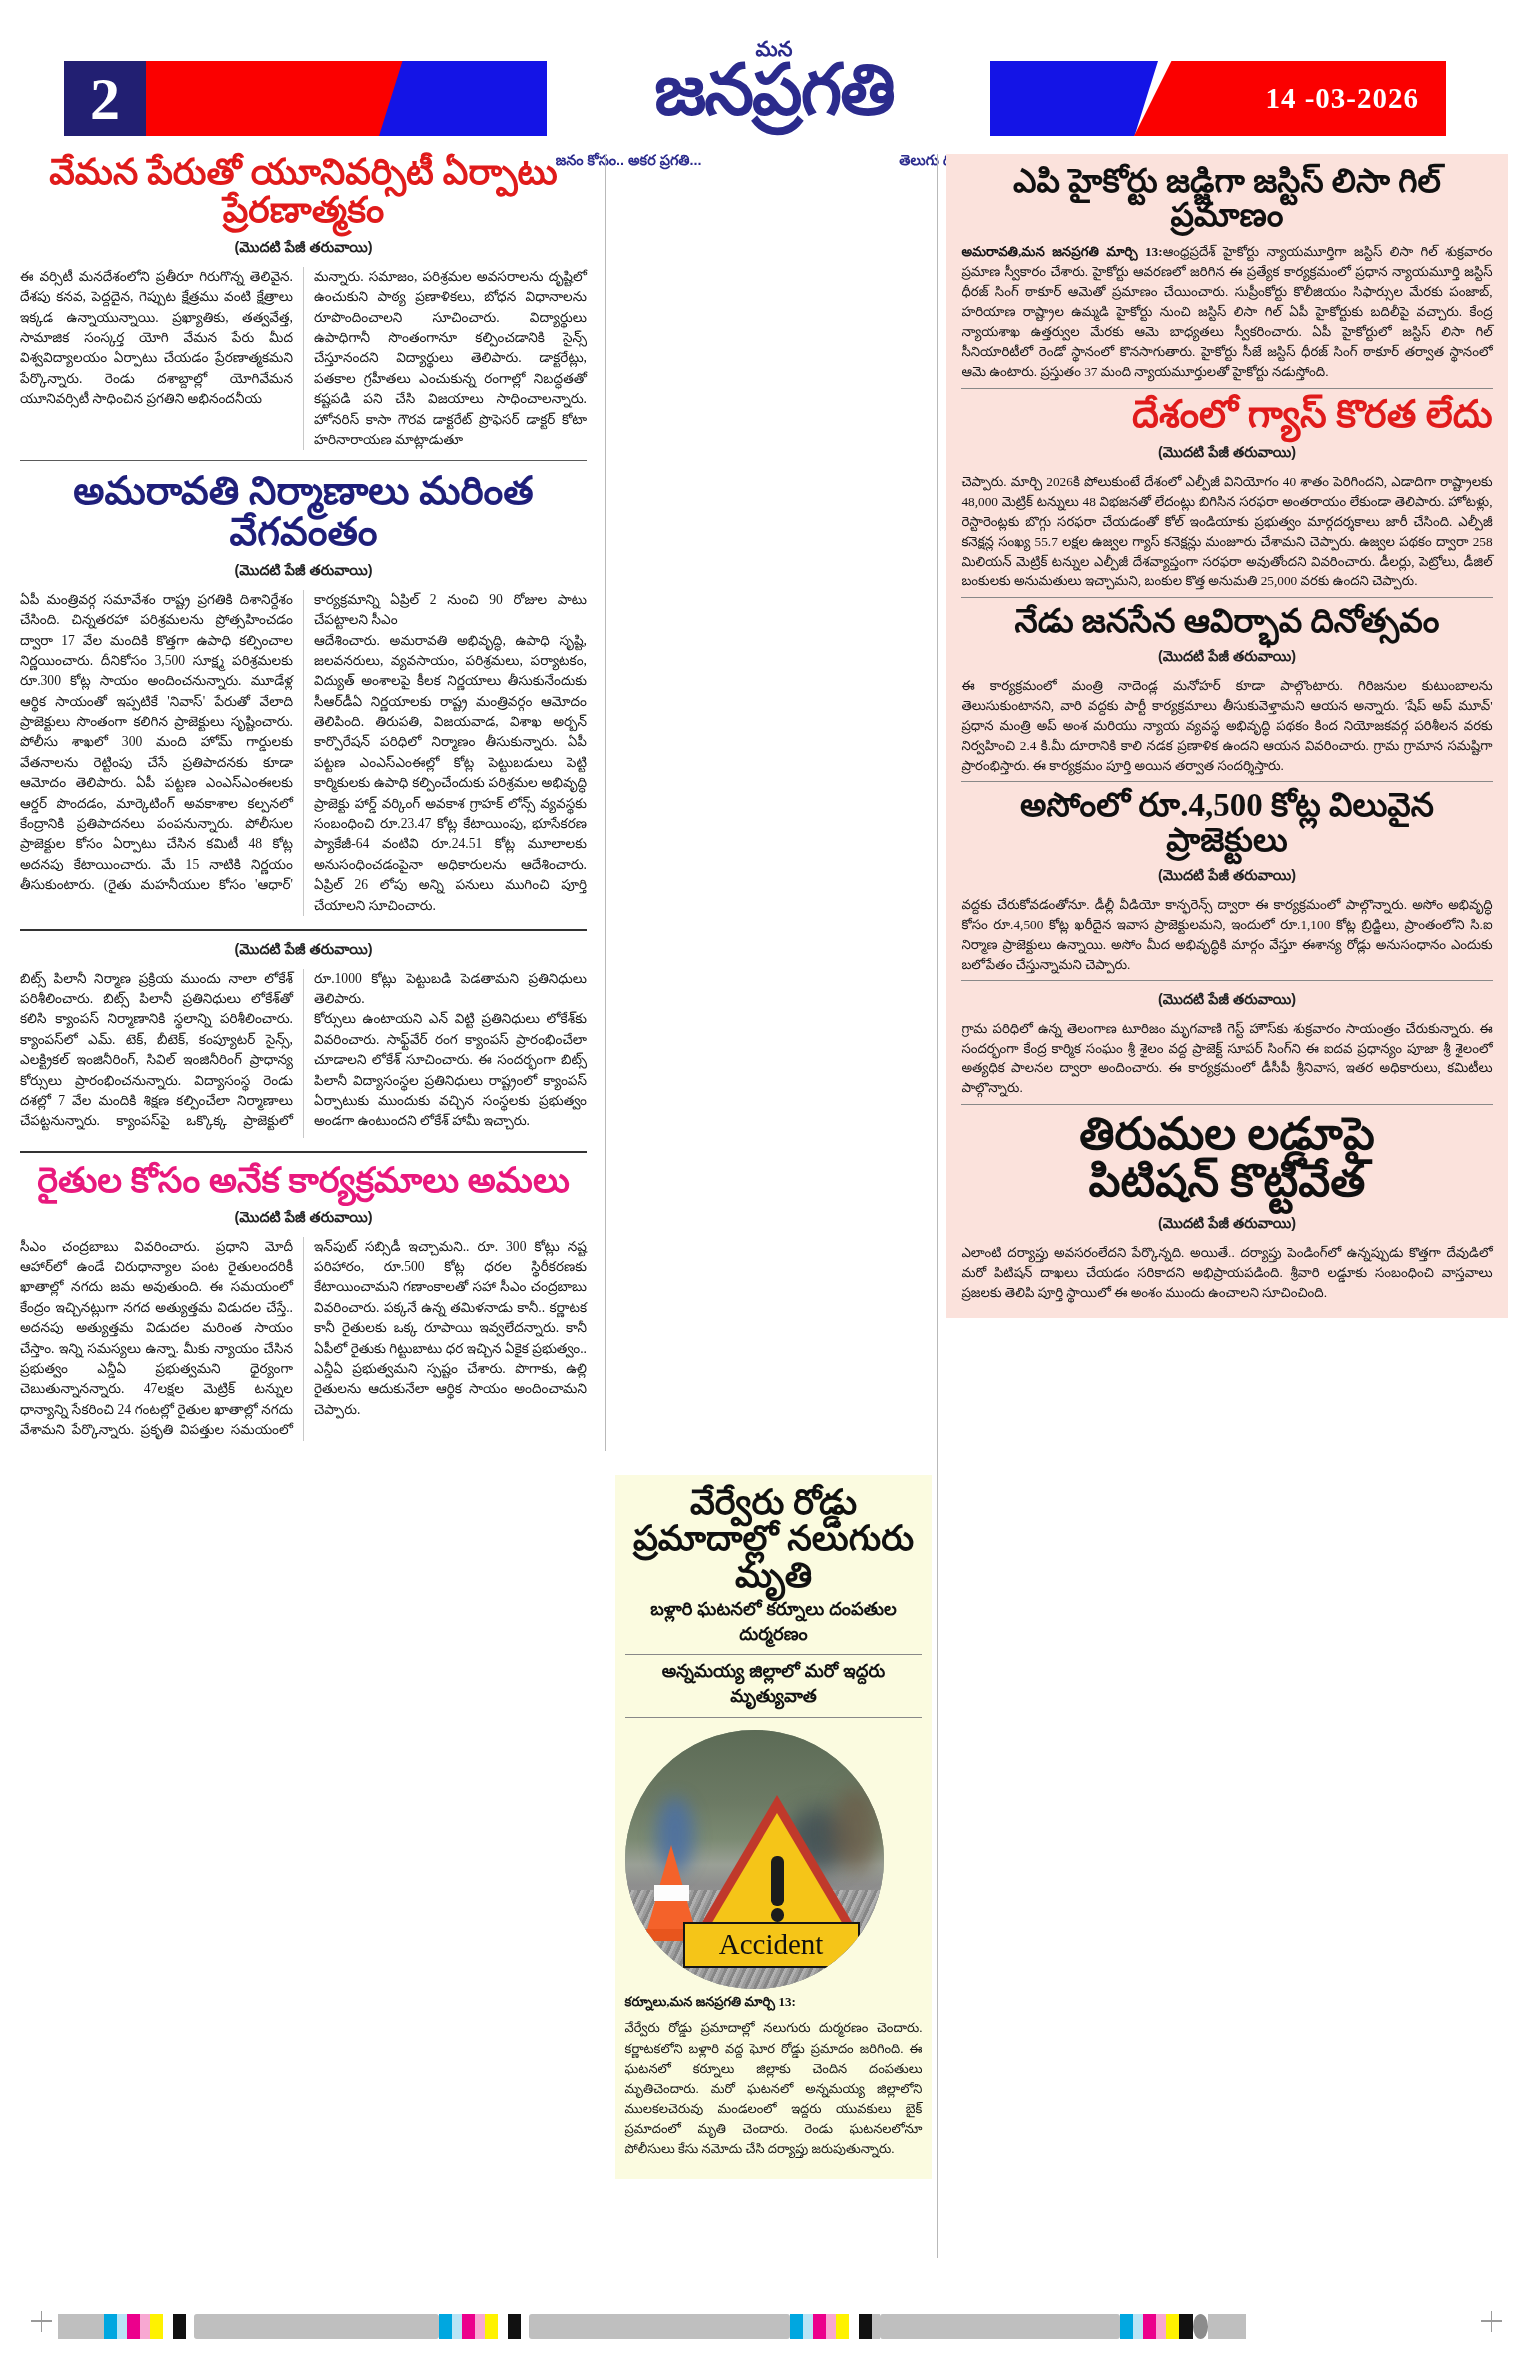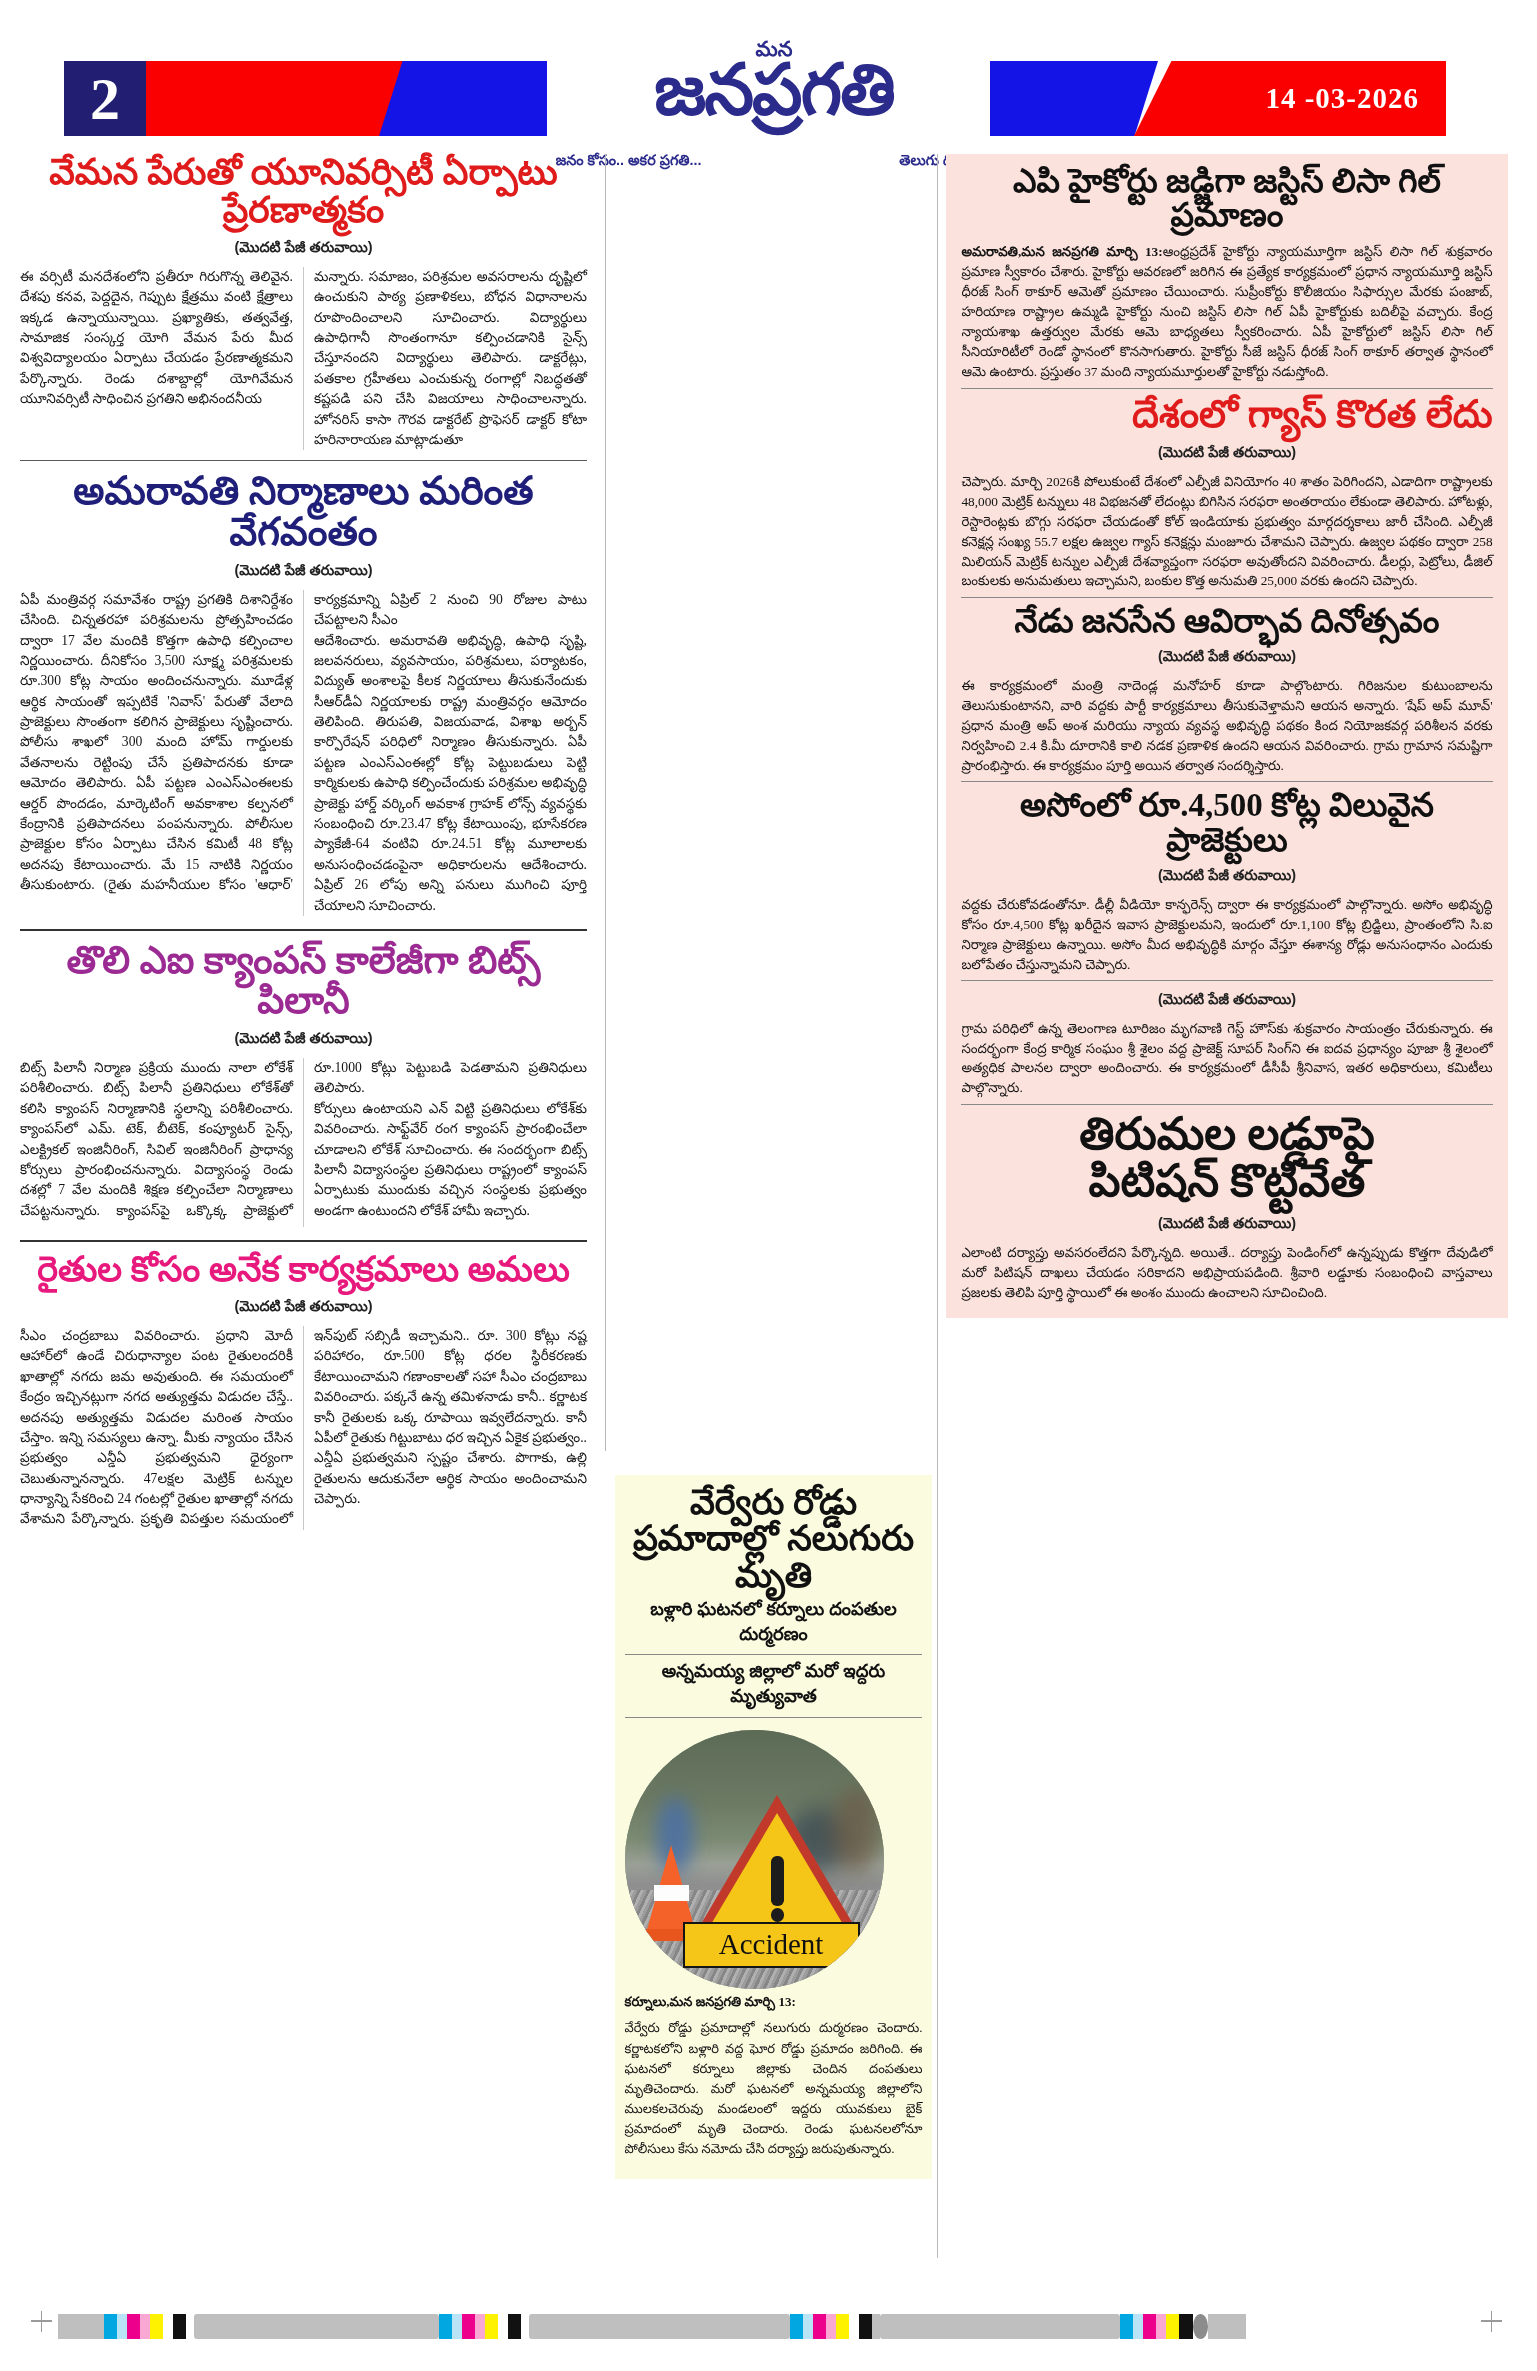--- a/index.html
+++ b/index.html
@@ -167,21 +167,20 @@
         </div>
         <div class="body">
           <p>ఆదేశించారు. అమరావతి అభివృద్ధి, ఉపాధి సృష్టి, జలవనరులు, వ్యవసాయం, పరిశ్రమలు, పర్యాటకం, విద్యుత్ అంశాలపై కీలక నిర్ణయాలు తీసుకునేందుకు సీఆర్‌డీఏ నిర్ణయాలకు రాష్ట్ర మంత్రివర్గం ఆమోదం తెలిపింది. తిరుపతి, విజయవాడ, విశాఖ అర్బన్ కార్పొరేషన్ పరిధిలో నిర్మాణం తీసుకున్నారు. ఏపీ పట్టణ ఎంఎస్‌ఎంఈల్లో కోట్ల పెట్టుబడులు పెట్టి కార్మికులకు ఉపాధి కల్పించేందుకు పరిశ్రమల అభివృద్ధి ప్రాజెక్టు హార్డ్ వర్కింగ్ అవకాశ గ్రాహక్ లోన్స్ వ్యవస్థకు సంబంధించి రూ.23.47 కోట్ల కేటాయింపు, భూసేకరణ ప్యాకేజీ-64 వంటివి రూ.24.51 కోట్ల మూలాలకు అనుసంధించడంపైనా అధికారులను ఆదేశించారు. ఏప్రిల్ 26 లోపు అన్ని పనులు ముగించి పూర్తి చేయాలని సూచించారు.</p>
         </div>
       </div>
     </div>
 
     <hr class="rule-thick">
 
     <div>
-      <h2 class="hl hl-purple">తొలి ఎఐ క్యాంపస్ కాలేజీగా బిట్స్ పిలానీ</h2>
       <div class="byline">(మొదటి పేజీ తరువాయి)</div>
       <div class="twocol">
         <div class="body">
           <p>బిట్స్ పిలానీ నిర్మాణ ప్రక్రియ ముందు నాలా లోకేశ్ పరిశీలించారు. బిట్స్ పిలానీ ప్రతినిధులు లోకేశ్‌తో కలిసి క్యాంపస్ నిర్మాణానికి స్థలాన్ని పరిశీలించారు. క్యాంపస్‌లో ఎమ్. టెక్, బీటెక్, కంప్యూటర్ సైన్స్, ఎలక్ట్రికల్ ఇంజినీరింగ్, సివిల్ ఇంజినీరింగ్ ప్రాధాన్య కోర్సులు ప్రారంభించనున్నారు. విద్యాసంస్థ రెండు దశల్లో 7 వేల మందికి శిక్షణ కల్పించేలా నిర్మాణాలు చేపట్టనున్నారు. క్యాంపస్‌పై ఒక్కొక్క ప్రాజెక్టులో రూ.1000 కోట్లు పెట్టుబడి పెడతామని ప్రతినిధులు తెలిపారు.</p>
         </div>
         <div class="body">
           <p>కోర్సులు ఉంటాయని ఎన్ విట్టి ప్రతినిధులు లోకేశ్‌కు వివరించారు. సాఫ్ట్‌వేర్ రంగ క్యాంపస్ ప్రారంభించేలా చూడాలని లోకేశ్ సూచించారు. ఈ సందర్భంగా బిట్స్ పిలానీ విద్యాసంస్థల ప్రతినిధులు రాష్ట్రంలో క్యాంపస్ ఏర్పాటుకు ముందుకు వచ్చిన సంస్థలకు ప్రభుత్వం అండగా ఉంటుందని లోకేశ్ హామీ ఇచ్చారు.</p>
         </div>
       </div>
     </div>

